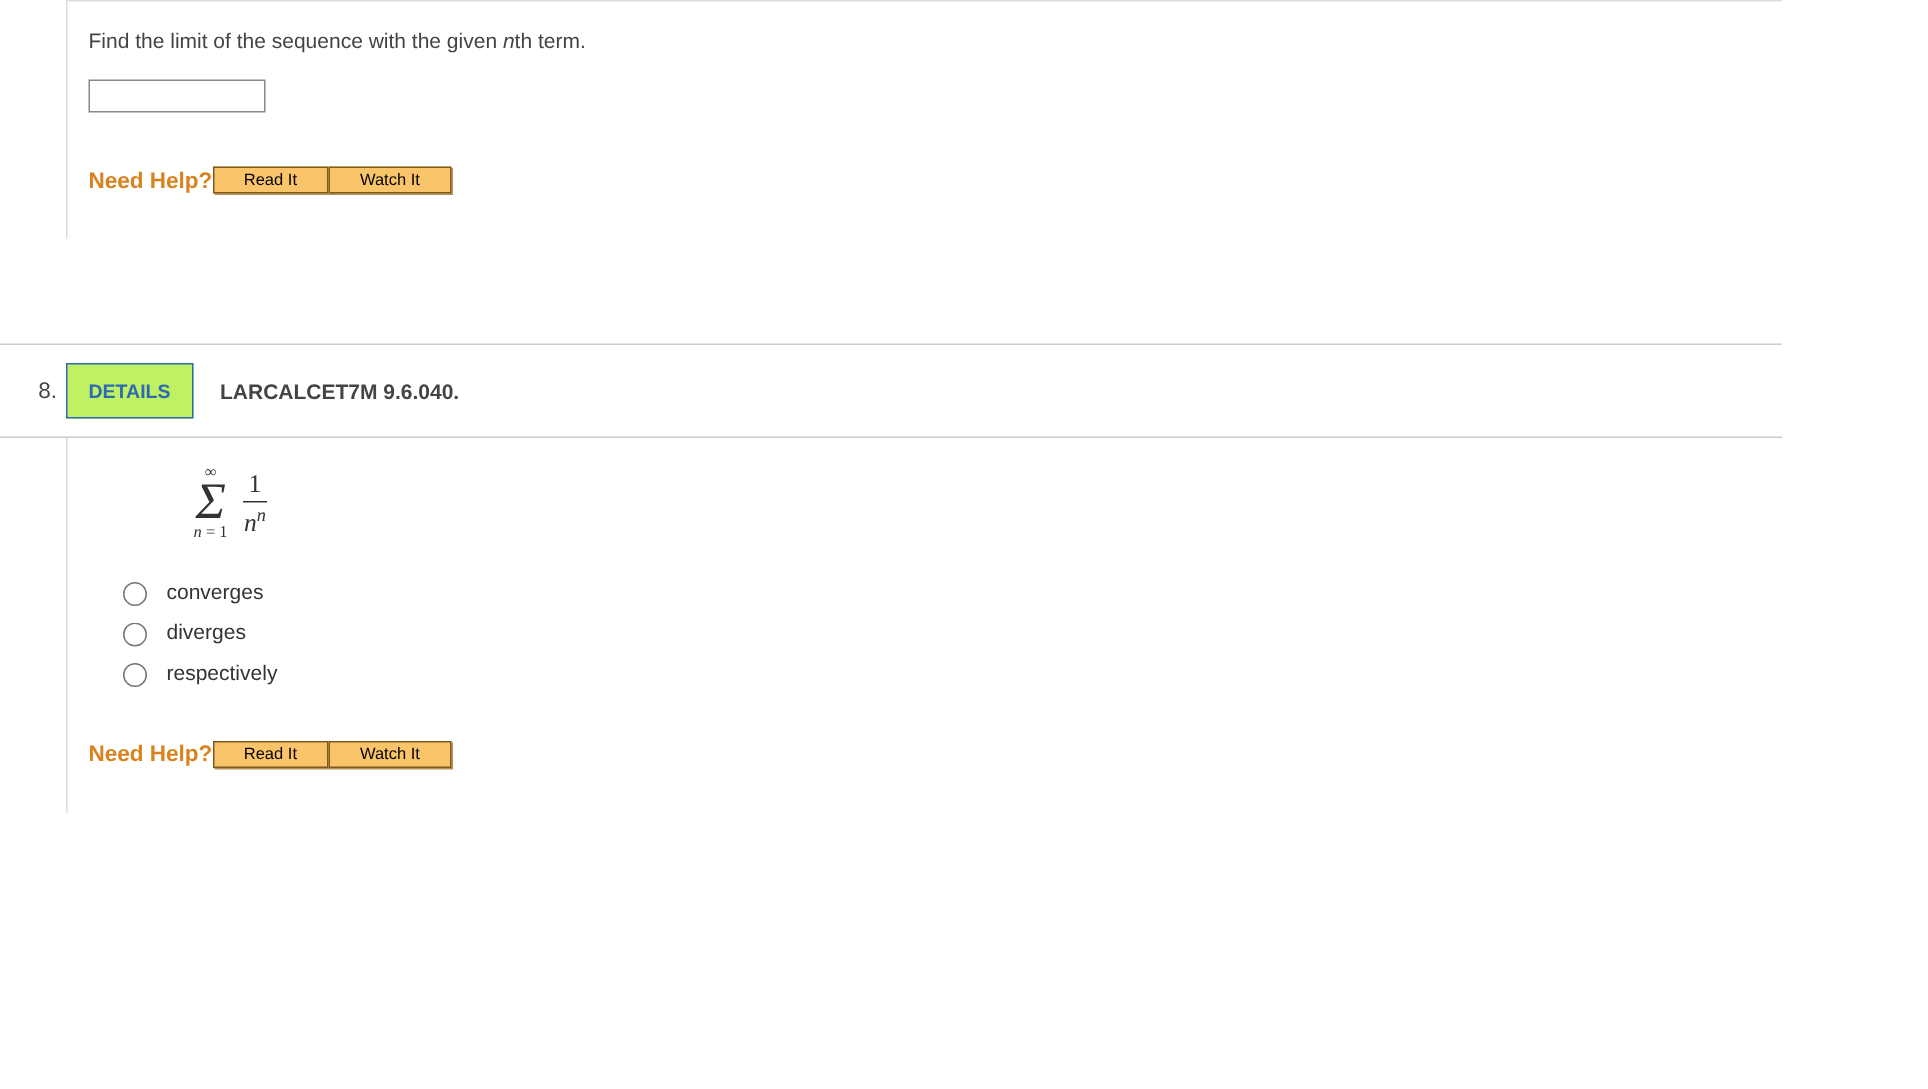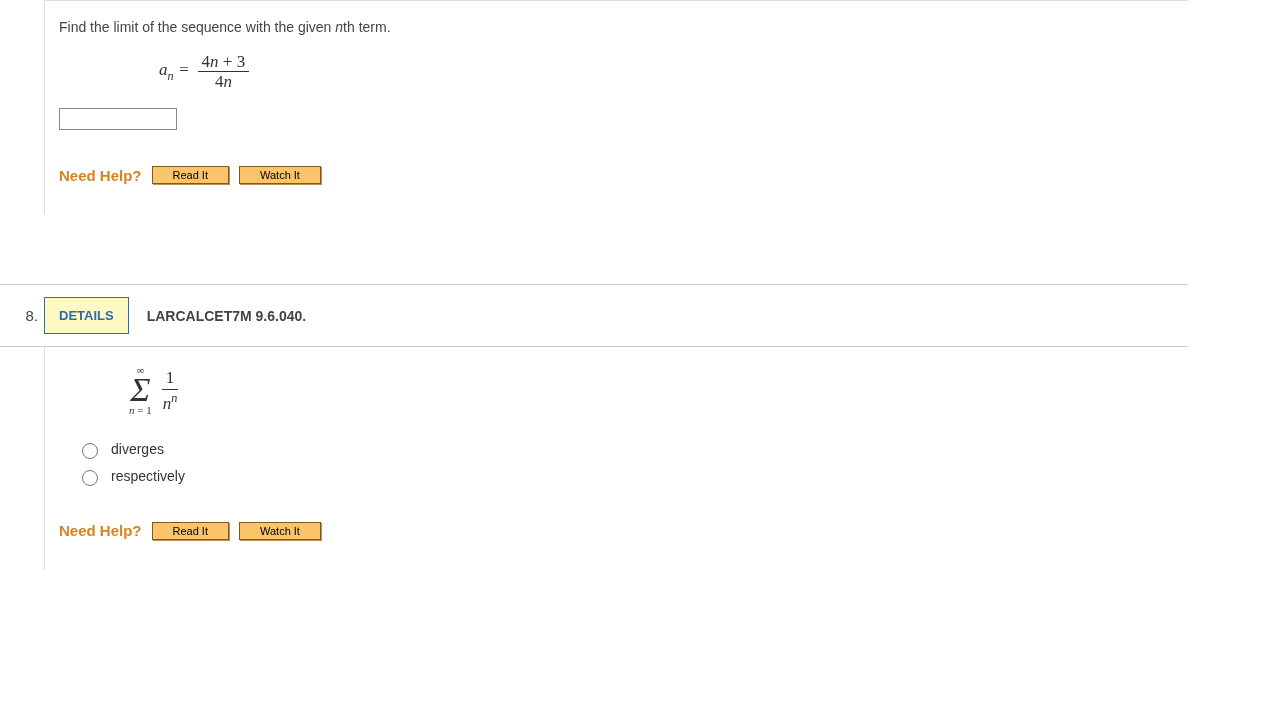--- a/index.html
+++ b/index.html
@@ -6,26 +6,26 @@
   .page{width:1188px}
   .q-block{border-left:1px solid #ddd;margin-left:44px;padding:18px 0 30px 14px;border-top:1px solid #ddd}
   .prompt{margin:0 0 18px 0;color:#444}
   .formula{font-family:'Times New Roman',serif;font-style:italic;font-size:17px;margin:10px 0 18px 100px;line-height:1}
   .frac{display:inline-block;vertical-align:middle;text-align:center;margin:0 4px}
   .frac .num{display:block;border-bottom:1px solid #333;padding:0 4px 1px}
   .frac .den{display:block;padding-top:1px}
   .sub{font-size:0.72em;vertical-align:-0.35em;font-style:italic}
   .sup{font-size:0.72em;vertical-align:0.55em;font-style:italic}
   input.answer{border:1px solid #888;height:20px;width:110px;padding:0 3px;font-size:13px}
-  .need-help{margin-top:36px;display:flex;align-items:center;gap:10px}
+  .need-help{margin-top:36px;display:flex;align-items:center;}
   .need-help-label{color:#d9831f;font-weight:bold;font-size:15px}
   .help-btn{background:#fac56a;border:1px solid #7f5a1e;font-size:11px;font-weight:normal;padding:2px 20px;cursor:pointer;box-shadow:1px 1px 0 #b79155}
   .q-header{display:flex;align-items:center;border-top:1px solid #ccc;border-bottom:1px solid #ccc;margin-top:70px;background:#fff}
   .q-num{width:44px;text-align:right;padding:22px 6px 22px 0;color:#444;font-size:15px;box-sizing:border-box}
-  .details-btn{border:1px solid #2e6ab1;color:#2e6ab1;font-weight:bold;font-size:13px;padding:10px 14px;background:#fef9c3;cursor:pointer;margin-right:18px}
+  .details-btn{border:1px solid #2e6ab1;color:#2e6ab1;font-weight:bold;font-size:13px;padding:10px 14px;background:#bef264;cursor:pointer;margin-right:18px}
   .qref{color:#444;font-size:14px;font-weight:bold}
   .sigma{font-family:'Times New Roman',serif;display:inline-block;text-align:center;vertical-align:middle;margin-right:6px;line-height:1}
   .sigma .top{display:block;font-size:11px;font-style:normal}
   .sigma .sym{display:block;font-size:34px;line-height:0.85}
   .sigma .bot{display:block;font-size:11px;font-style:italic}
   .series-row{font-family:'Times New Roman',serif;font-style:italic;font-size:17px;display:flex;align-items:center;margin-left:70px;margin-bottom:14px}
   .limrow{font-family:'Times New Roman',serif;font-style:italic;font-size:16px;display:flex;align-items:center;margin-left:14px;margin-bottom:20px}
   .lim{display:inline-block;text-align:center;margin-right:8px}
   .lim .l1{display:block}
   .lim .l2{display:block;font-size:11px}
@@ -40,31 +40,20 @@
 </head>
 <body>
 
 <div class="page">
 
   <div class="q-block">
     <p class="prompt">
       <span>Find the limit of the sequence with the given </span><i>n</i><span>th term.</span>
     </p>
 
-    <div class="formula">
-      <span>a</span><span class="sub">n</span><span> = </span>
-      <span class="frac">
-        <span class="num">
-          <span style="font-style:normal">4</span><span>n</span><span style="font-style:normal"> + 3</span>
-        </span>
-        <span class="den">
-          <span style="font-style:normal">4</span><span>n</span>
-        </span>
-      </span>
-    </div>
 
     <div>
       <input class="answer" type="text" style="">
     </div>
 
     <div class="need-help">
       <span class="need-help-label">Need Help?</span>
       <button class="help-btn">Read It</button>
       <button class="help-btn">Watch It</button>
     </div>
@@ -91,20 +80,24 @@
         <span class="den">
           <span>n</span><span class="sup">n</span>
         </span>
       </span>
     </div>
 
 
     <div class="radio-list">
       <label>
         <input type="radio" name="q8opt" style="">
+        <span>converges</span>
+      </label>
+      <label>
+        <input type="radio" name="q8opt" style="">
         <span>diverges</span>
       </label>
       <label>
         <input type="radio" name="q8opt" style="">
         <span>respectively</span>
       </label>
     </div>
 
     <div class="need-help">
       <span class="need-help-label">Need Help?</span>

